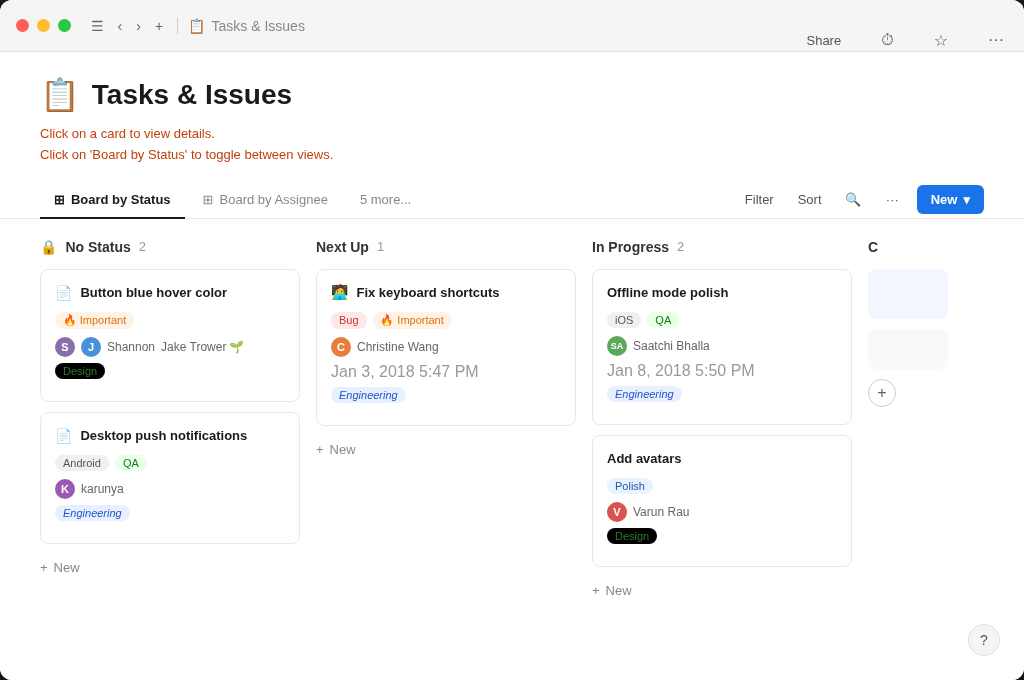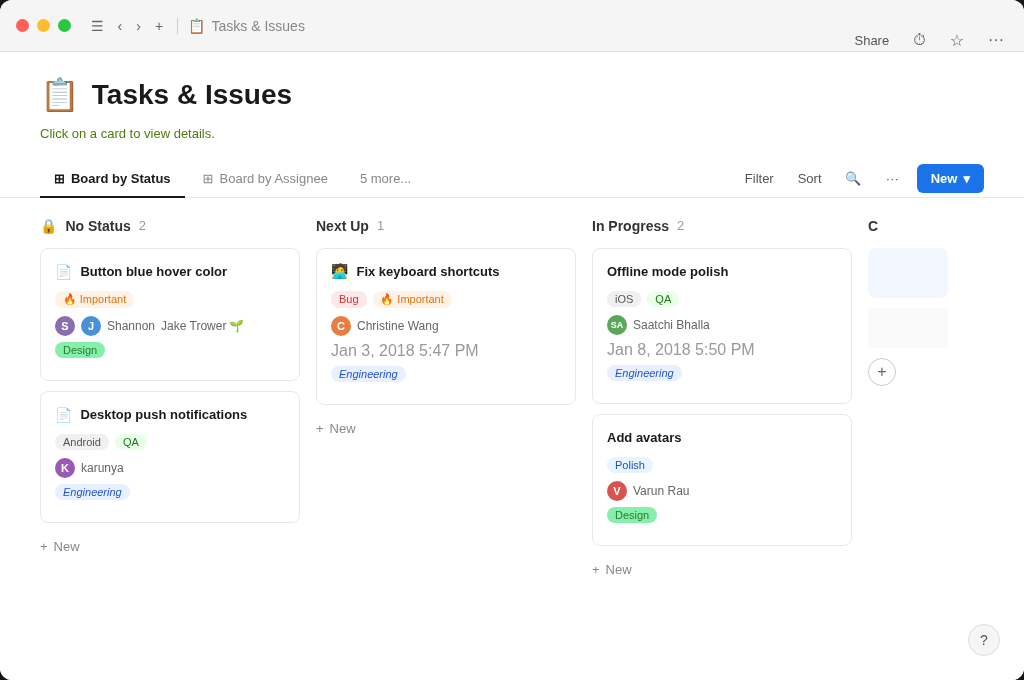--- a/index.html
+++ b/index.html
@@ -58,21 +58,21 @@
       color: #666;
       font-size: 14px;
       padding: 4px;
       border-radius: 4px;
     }
     .title-bar-divider { width: 1px; height: 16px; background: #ccc; margin: 0 4px; }
     .title-bar-right {
       margin-left: auto;
       display: flex;
       align-items: center;
-      gap: 16px;
+      gap: 32px;
       color: #555;
       font-size: 14px;
       margin-top: 29px;
     }
     .title-bar-right button {
       background: none;
       border: none;
       cursor: pointer;
       color: #555;
       font-size: 14px;
@@ -96,21 +96,21 @@
       margin-bottom: 10px;
     }
     .page-icon { font-size: 32px; }
     .page-title {
       font-size: 28px;
       font-weight: 700;
       color: #1a1a1a;
     }
     .page-subtitle {
       font-size: 13px;
-      color: #4d7c0f;
+      color: #c2410c;
       line-height: 1.6;
       margin-bottom: 16px;
     }
     
     .tabs-bar {
       display: flex;
       align-items: center;
       padding: 0 40px;
       border-bottom: 1px solid #e8e8e8;
       gap: 4px;
@@ -223,21 +223,21 @@
       font-size: 11px;
       font-weight: 500;
       padding: 2px 8px;
       border-radius: 8px;
       display: flex;
       align-items: center;
       gap: 3px;
     }
     .tag-important { background: #fff3e8; color: #e8700a; }
     .tag-bug { background: #fde8e8; color: #cc3333; }
-    .tag-design { background: #86efac; color: #2d7a2d; }
+    .tag-design { background: #000000; color: #2d7a2d; }
     .tag-engineering { background: #e8f0ff; color: #2255cc; font-style: italic; }
     .tag-ios { background: #f0f0f0; color: #555; }
     .tag-qa { background: #e8ffe8; color: #1a7a1a; }
     .tag-android { background: #f0f0f0; color: #555; }
     .tag-polish { background: #e8f4ff; color: #2255aa; }
     .card-avatars {
       display: flex;
       align-items: center;
       gap: 6px;
       margin-bottom: 6px;
@@ -377,20 +377,21 @@
   </div>
 
   <div class="main-content">
     <div class="page-header">
       <div class="page-title-row">
         <span class="page-icon">📋</span>
         <h1 class="page-title">Tasks &amp; Issues</h1>
       </div>
       <div class="page-subtitle">
         <div>Click on a card to view details.</div>
+        <div>Click on 'Board by Status' to toggle between views.</div>
       </div>
     </div>
 
     <div class="tabs-bar">
       <div class="tab active">
         <span class="tab-icon">⊞</span>
         <span>Board by Status</span>
       </div>
       <div class="tab">
         <span class="tab-icon">⊞</span>

